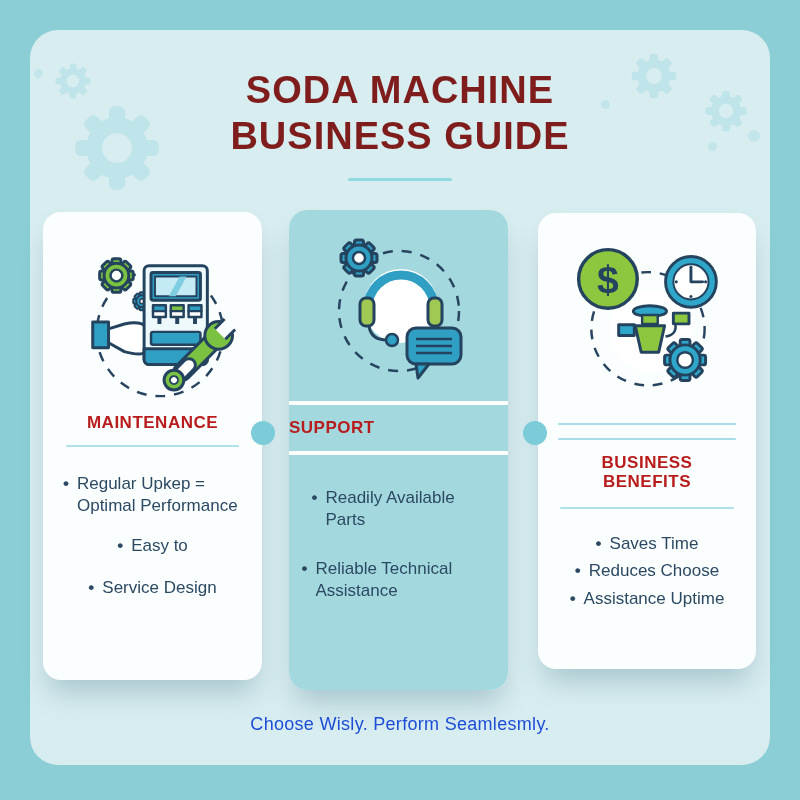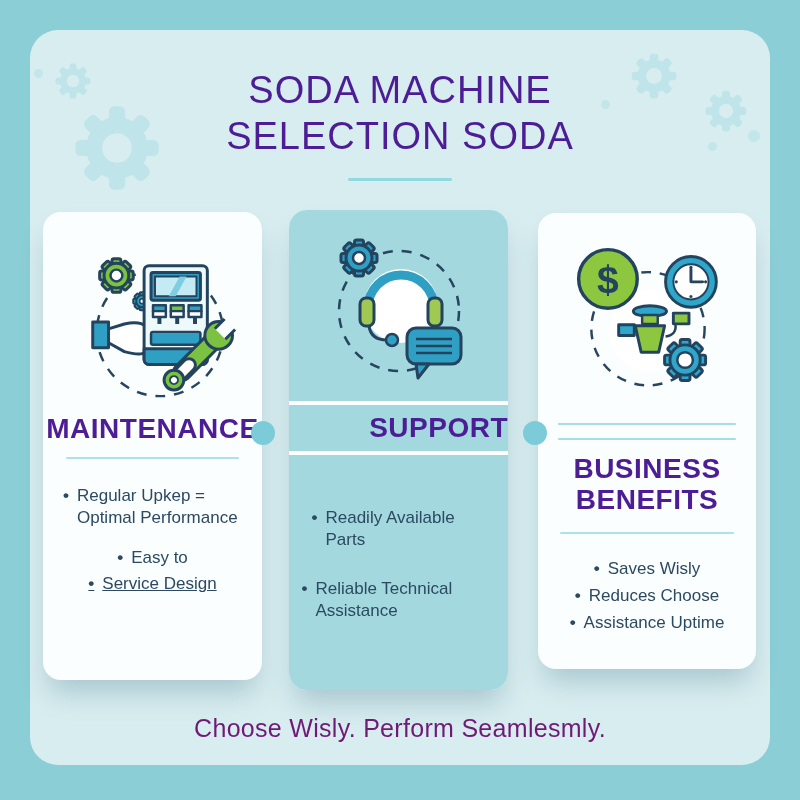--- a/index.html
+++ b/index.html
@@ -12,83 +12,83 @@
   .panel{
     position:absolute;left:30px;top:30px;width:740px;height:735px;
     background:#d8edf0;border-radius:28px;
   }
   
   .deco-gear{position:absolute;}
   .deco-dot{position:absolute;border-radius:50%;background:#c2e6ea;}
   
   .title{
     position:absolute;left:0;top:68px;width:100%;
-    text-align:center;color:#4c1d95;font-weight:400;
+    text-align:center;color:#7f1d1d;font-weight:700;
     font-size:38px;line-height:1.2;letter-spacing:1px;
   }
   .title-underline{
     position:absolute;left:348px;top:178px;width:104px;height:3px;
     background:#8fd9e0;border-radius:2px;
   }
   
   .card{
     position:absolute;border-radius:18px;
     box-shadow:0 18px 28px -6px rgba(60,110,130,.30);
     background:#fbfefe;
   }
   #card1{left:43px;top:212px;width:219px;height:468px;}
   #card2{left:289px;top:210px;width:219px;height:480px;background:#ffffff;
          display:flex;flex-direction:column;gap:4px;}
   #card3{left:538px;top:213px;width:218px;height:456px;}
   .icon-wrap{display:flex;justify-content:center;}
   #card1 .icon-wrap{padding-top:26px;height:168px;}
   #card3 .icon-wrap{padding-top:22px;height:166px;}
   .card-title{
-    text-align:center;font-weight:800;font-size:28px;color:#4c1d95;
+    text-align:center;font-weight:800;font-size:17px;color:#b91c1c;
     letter-spacing:.5px;line-height:1.1;
   }
   #card1 .card-title{margin-top:8px;}
   .divider{height:2px;background:#aee1e9;border-radius:2px;margin:12px auto 0;}
   #card1 .divider{width:calc(100% - 46px);}
   #card3 .divider{width:calc(100% - 44px);margin-top:14px;}
   .dline{height:2px;background:#a6dde6;border-radius:2px;margin:0 auto;width:calc(100% - 40px);}
   #card3 .dline.first{margin-top:22px;}
   #card3 .dline.second{margin-top:13px;}
   #card3 .card-title{margin:14px auto 16px;max-width:150px;}
   
   .sec{background:#a3d9de;}
   .sec-top{height:191px;border-radius:18px 18px 0 0;display:flex;align-items:center;justify-content:center;}
-  .sec-band{height:46px;display:flex;align-items:center;justify-content:flex-end;}
-  .sec-bottom{flex:1;border-radius:0 0 18px 18px;padding-top:52px;box-sizing:border-box;}
+  .sec-band{height:46px;display:flex;align-items:center;justify-content:flex-start;}
+  .sec-bottom{flex:1;border-radius:0 0 18px 18px;padding-top:32px;box-sizing:border-box;}
   
   .bullets{margin-top:26px;}
   #card2 .bullets{margin-top:0;}
   #card3 .bullets{margin-top:24px;}
   .bullet{
     display:flex;justify-content:center;gap:8px;
     font-size:17px;font-weight:500;color:#2c4962;line-height:1.3;
   }
   .bullet::before{content:"•";color:#2c4962;font-weight:700;}
   .bullet .bt{text-align:left;}
   .bullet.center .bt{text-align:center;}
   #card1 .b1 .bt{max-width:165px;}
   #card1 .b2{margin-top:18px;}
-  #card1 .b3{margin-top:4px;text-decoration:underline;}
+  #card1 .b3{margin-top:20px;}
   #card2 .b1 .bt{max-width:160px;}
   #card2 .b2{margin-top:27px;}
   #card2 .b2 .bt{max-width:180px;}
   #card3 .bullet{margin-top:5px;}
   
   .connector{position:absolute;width:24px;height:24px;border-radius:50%;background:#7bccd8;z-index:6;}
   #dot1{left:251px;top:421px;}
   #dot2{left:523px;top:421px;}
   
   .footer{
     position:absolute;left:0;top:714px;width:100%;text-align:center;
-    font-size:25px;color:#701a75;font-weight:500;letter-spacing:.3px;
+    font-size:18px;color:#1d4ed8;font-weight:500;letter-spacing:.3px;
   }
   svg{display:block;}
 </style>
 </head>
 <body>
 
 <svg width="0" height="0" style="position:absolute">
   <defs>
     <symbol id="decogear" viewBox="-32 -32 64 64">
       <g fill="currentColor">
@@ -117,21 +117,21 @@
 <svg class="deco-gear" style="left:705px;top:90px;width:42px;height:42px;color:#bfe4e9">
     <use href="#decogear"></use>
   </svg>
 <div class="deco-dot" style="left:34px;top:69px;width:9px;height:9px;"></div>
 <div class="deco-dot" style="left:601px;top:100px;width:9px;height:9px;"></div>
 <div class="deco-dot" style="left:748px;top:130px;width:12px;height:12px;"></div>
 <div class="deco-dot" style="left:708px;top:142px;width:9px;height:9px;"></div>
 
 <div class="title">
   <div>SODA MACHINE</div>
-  <div>SELECTION SODA</div>
+  <div>BUSINESS GUIDE</div>
 </div>
 <div class="title-underline"></div>
 
 <div class="card" id="card1">
   <div class="icon-wrap">
     <svg width="168" height="168" viewBox="0 0 170 170">
       <circle cx="92" cy="96" r="64" fill="none" stroke="#27455f" stroke-width="2.5" stroke-dasharray="10 9"></circle>
 
       <g stroke="#24435e" stroke-width="3" stroke-linejoin="round">
         <path d="M40,92 L56,87 Q78,82 80,96 L80,112 Q78,121 56,115 L40,106 Z" fill="#ffffff"></path>
@@ -299,21 +299,21 @@
         <circle r="8" fill="#ffffff" stroke="#24435e" stroke-width="2.5"></circle>
       </g>
     </svg>
   </div>
   <div class="dline first"></div>
   <div class="dline second"></div>
   <div class="card-title">BUSINESS BENEFITS</div>
   <div class="divider"></div>
   <div class="bullets">
     <div class="bullet center">
-        <span class="bt">Saves Wisly</span>
+        <span class="bt">Saves Time</span>
       </div>
     <div class="bullet center">
         <span class="bt">Reduces Choose</span>
       </div>
     <div class="bullet center">
         <span class="bt">Assistance Uptime</span>
       </div>
   </div>
 </div>
 

